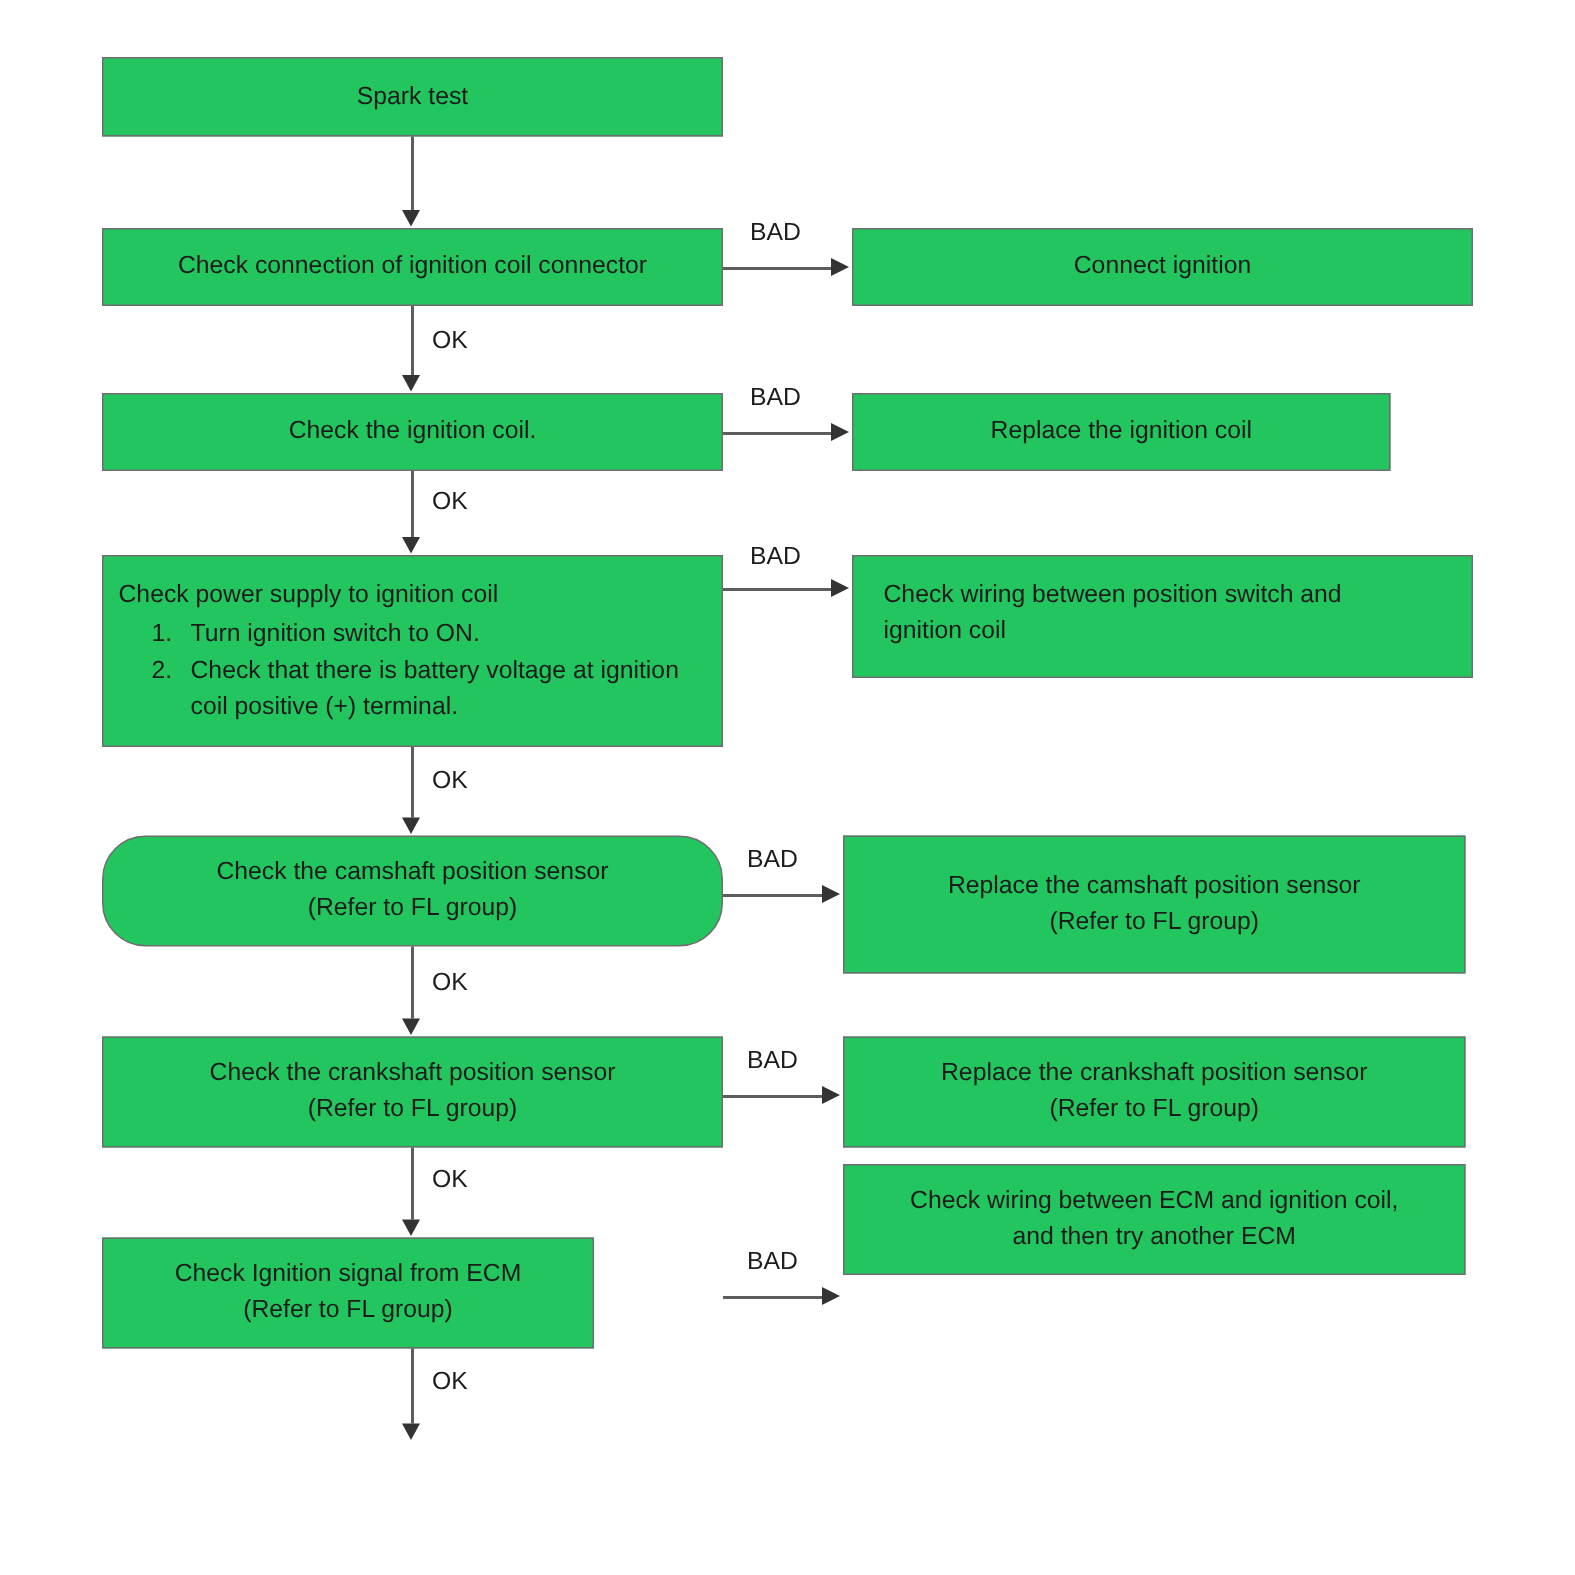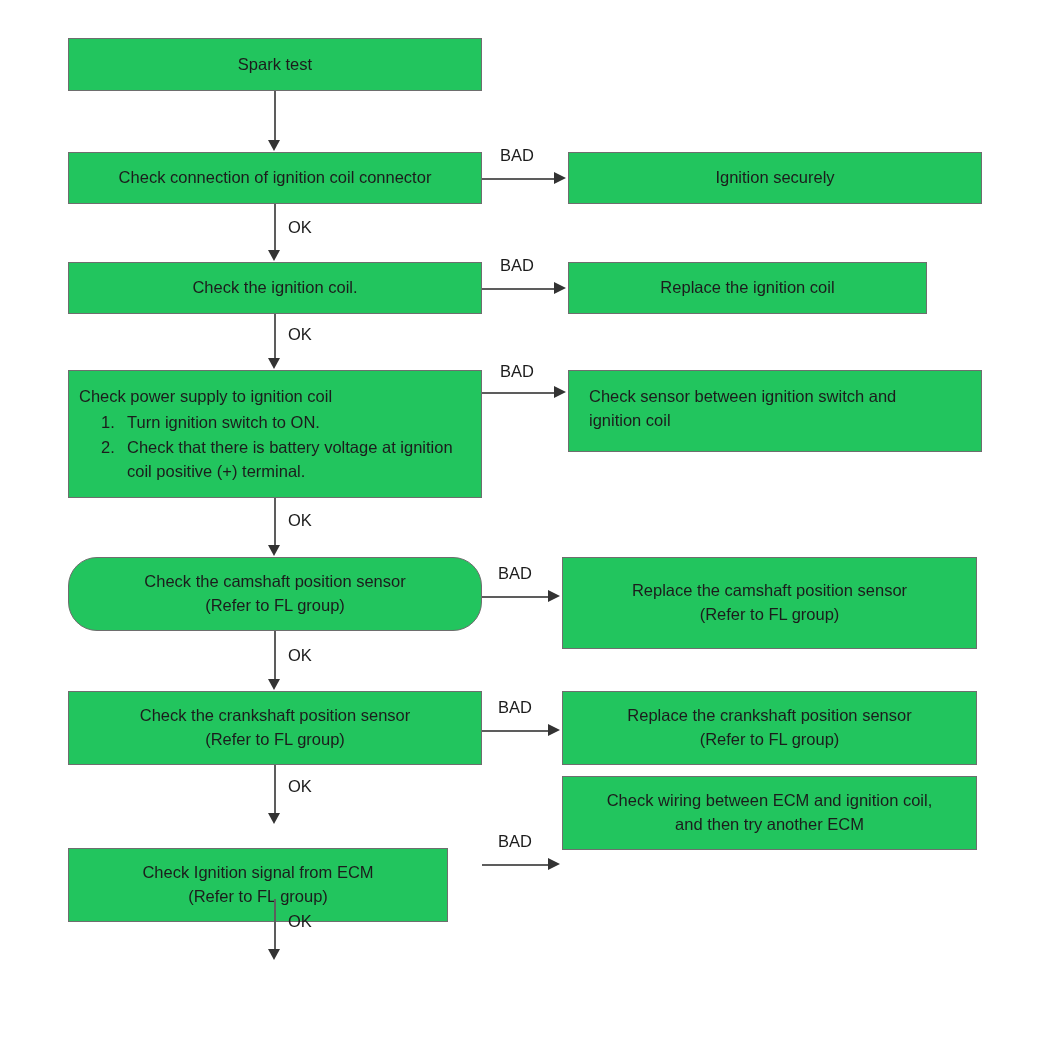--- a/index.html
+++ b/index.html
@@ -131,39 +131,39 @@
     </div>
   </div>
 
   <div class="node" style="left:68px; top:691px; width:414px; height:74px;">
     <div class="txt">
       <div>Check the crankshaft position sensor</div>
       <div>(Refer to FL group)</div>
     </div>
   </div>
 
-  <div class="node" style="left:68px; top:848px; width:380px; height:74px;">
+  <div class="node" style="left:68px; top:825px; width:328px; height:74px;">
     <div class="txt">
       <div>Check Ignition signal from ECM</div>
       <div>(Refer to FL group)</div>
     </div>
   </div>
 
 
   <div class="node" style="left:568px; top:152px; width:414px; height:52px;">
-    <span class="txt">Ignition securely</span>
+    <span class="txt">Connect ignition</span>
   </div>
 
   <div class="node" style="left:568px; top:262px; width:359px; height:52px;">
     <span class="txt">Replace the ignition coil</span>
   </div>
 
   <div class="node left-align top-align" style="left:568px; top:370px; width:414px; height:82px;">
     <div class="txt">
-      <div>Check sensor between ignition switch and</div>
+      <div>Check wiring between position switch and</div>
       <div>ignition coil</div>
     </div>
   </div>
 
   <div class="node" style="left:562px; top:557px; width:415px; height:92px;text-align:center;">
     <div class="txt">
       <div>Replace the camshaft position sensor</div>
       <div>(Refer to FL group)</div>
     </div>
   </div>

